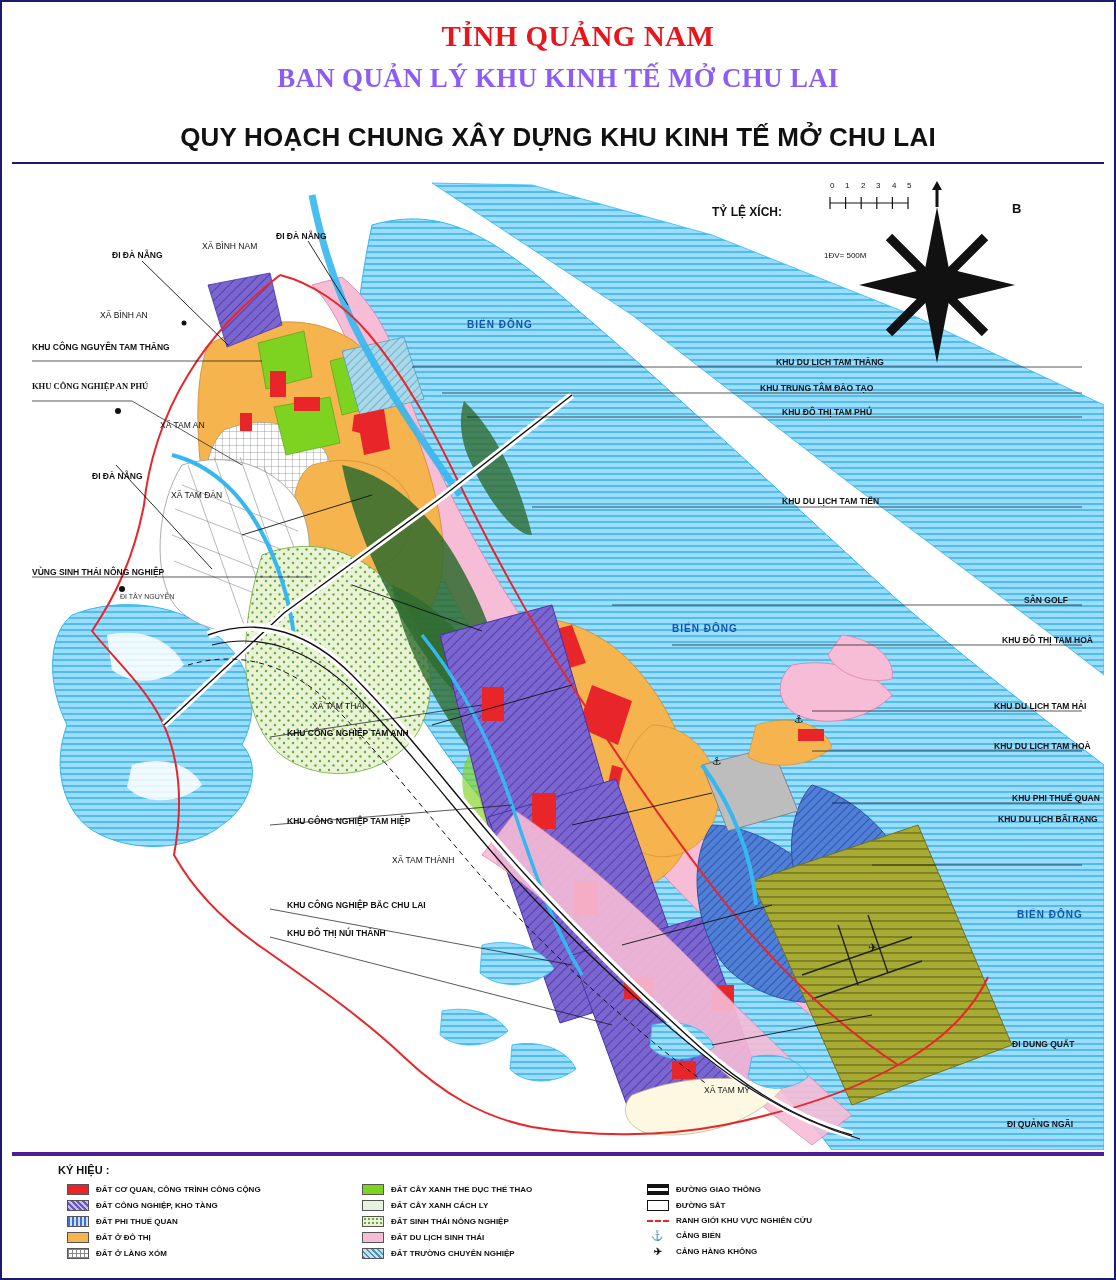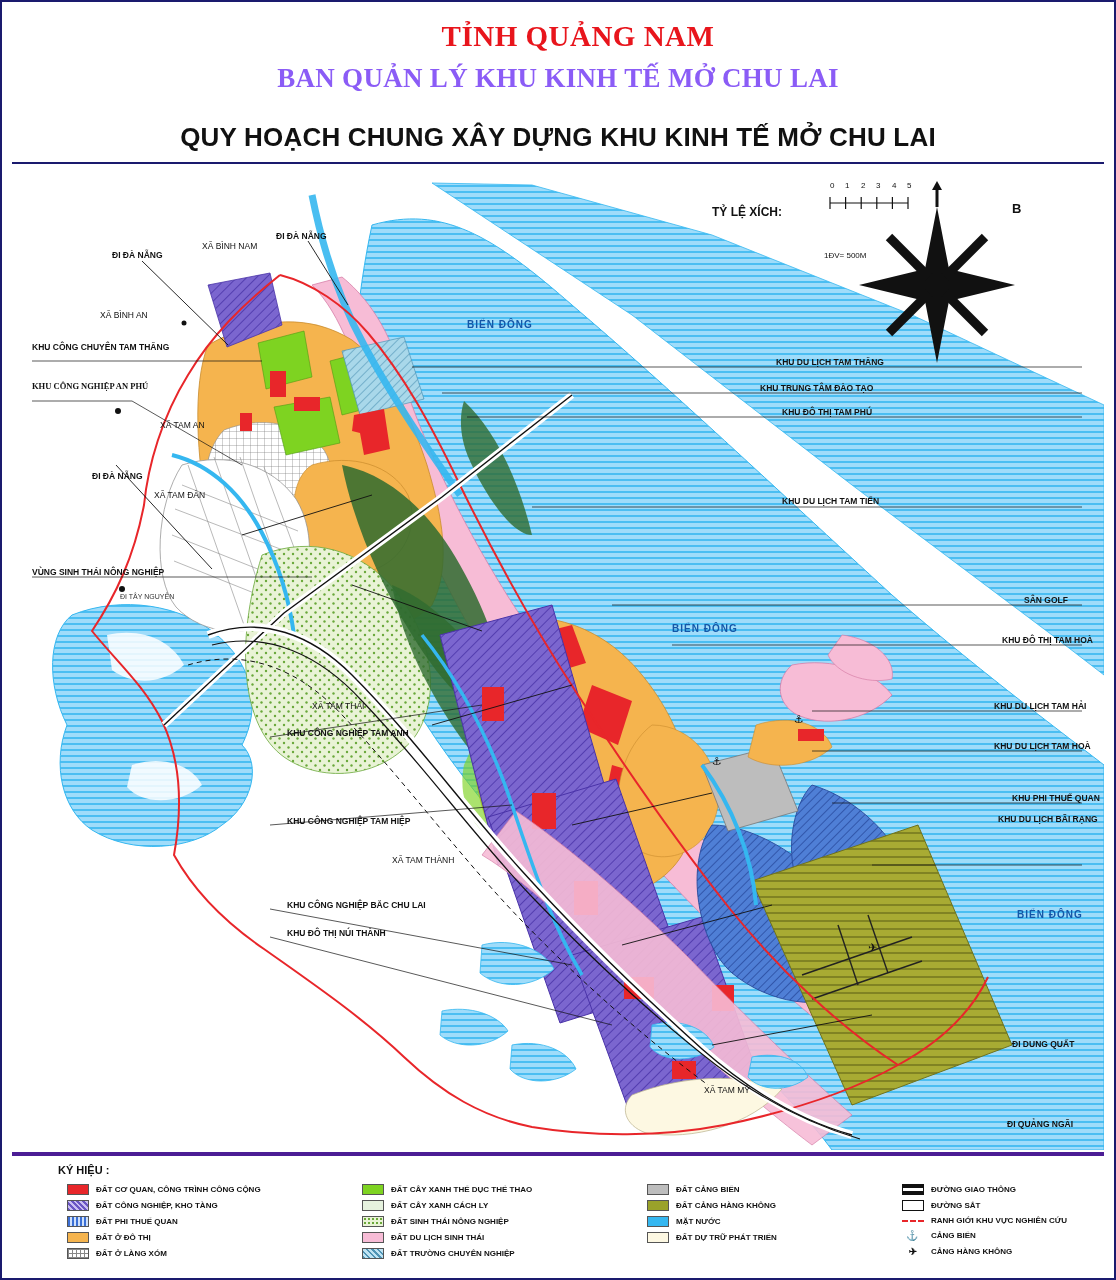--- a/index.html
+++ b/index.html
@@ -322,33 +322,33 @@
 
     <div class="lbl b" style="left:1000px;top:36px;font-size:13px;">B</div>
 
     <div class="lbl sea" style="left:455px;top:154px;">BIỂN ĐÔNG</div>
     <div class="lbl sea" style="left:660px;top:458px;">BIỂN ĐÔNG</div>
     <div class="lbl sea" style="left:1005px;top:744px;">BIỂN ĐÔNG</div>
 
     <div class="lbl" style="left:190px;top:76px;">XÃ BÌNH NAM</div>
     <div class="lbl" style="left:88px;top:145px;">XÃ BÌNH AN</div>
     <div class="lbl" style="left:148px;top:255px;">XÃ TAM AN</div>
-    <div class="lbl" style="left:142px;top:325px;">XÃ TAM ĐÀN</div>
+    <div class="lbl" style="left:159px;top:325px;">XÃ TAM ĐÀN</div>
     <div class="lbl" style="left:300px;top:536px;">XÃ TAM THÁI</div>
     <div class="lbl" style="left:380px;top:690px;">XÃ TAM THÀNH</div>
     <div class="lbl" style="left:692px;top:920px;">XÃ TAM MỸ</div>
 
     <div class="lbl b" style="left:100px;top:85px;">ĐI ĐÀ NẴNG</div>
     <div class="lbl b" style="left:264px;top:66px;">ĐI ĐÀ NẴNG</div>
     <div class="lbl b" style="left:80px;top:306px;">ĐI ĐÀ NẴNG</div>
     <div class="lbl sm" style="left:108px;top:428px;">ĐI TÂY NGUYÊN</div>
     <div class="lbl b" style="left:1000px;top:874px;">ĐI DUNG QUẤT</div>
     <div class="lbl b" style="left:995px;top:954px;">ĐI QUẢNG NGÃI</div>
 
-    <div class="lbl b" style="left:20px;top:177px;">KHU CÔNG CHUYÊN TAM THĂNG</div>
+    <div class="lbl b" style="left:20px;top:177px;">KHU CÔNG NGUYÊN TAM THĂNG</div>
     <div class="lbl b" style="left:20px;top:216px;font-family:Liberation Serif, serif;">KHU CÔNG NGHIỆP AN PHÚ</div>
     <div class="lbl b" style="left:20px;top:402px;">VÙNG SINH THÁI NÔNG NGHIỆP</div>
     <div class="lbl b" style="left:275px;top:563px;">KHU CÔNG NGHIỆP TAM ANH</div>
     <div class="lbl b" style="left:275px;top:651px;">KHU CÔNG NGHIỆP TAM HIỆP</div>
     <div class="lbl b" style="left:275px;top:735px;">KHU CÔNG NGHIỆP BẮC CHU LAI</div>
     <div class="lbl b" style="left:275px;top:763px;">KHU ĐÔ THỊ NÚI THÀNH</div>
 
     <div class="lbl b" style="left:748px;top:192px;padding-left:16px;">KHU DU LỊCH TAM THĂNG</div>
     <div class="lbl b" style="left:748px;top:218px;">KHU TRUNG TÂM ĐÀO TẠO</div>
     <div class="lbl b" style="left:770px;top:242px;">KHU ĐÔ THỊ TAM PHÚ</div>
@@ -405,38 +405,20 @@
         <div class="litem">
           <span class="sw" style="background:#f7bcd6"></span>
           <span>ĐẤT DU LỊCH SINH THÁI</span>
         </div>
         <div class="litem">
           <span class="sw" style="background:repeating-linear-gradient(45deg,#4f94b5 0 1.5px,#bfe3f2 1.5px 4px)"></span>
           <span>ĐẤT TRƯỜNG CHUYÊN NGHIỆP</span>
         </div>
       </div>
 
-      <div class="lcol">
-        <div class="litem">
-          <span class="sw" style="background:#bdbdbd"></span>
-          <span>ĐẤT CẢNG BIỂN</span>
-        </div>
-        <div class="litem">
-          <span class="sw" style="background:#9aa22a"></span>
-          <span>ĐẤT CẢNG HÀNG KHÔNG</span>
-        </div>
-        <div class="litem">
-          <span class="sw" style="background:#35b7f0"></span>
-          <span>MẶT NƯỚC</span>
-        </div>
-        <div class="litem">
-          <span class="sw" style="background:#fdf8e2"></span>
-          <span>ĐẤT DỰ TRỮ PHÁT TRIỂN</span>
-        </div>
-      </div>
 
       <div class="lcol">
         <div class="litem">
           <span class="sw" style="background:#fff;border:1px solid #111;box-shadow:inset 0 3px 0 #111, inset 0 -3px 0 #111"></span>
           <span>ĐƯỜNG GIAO THÔNG</span>
         </div>
         <div class="litem">
           <span class="sw" style="background:#fff;border:1px solid #111"></span>
           <span>ĐƯỜNG SẮT</span>
         </div>

